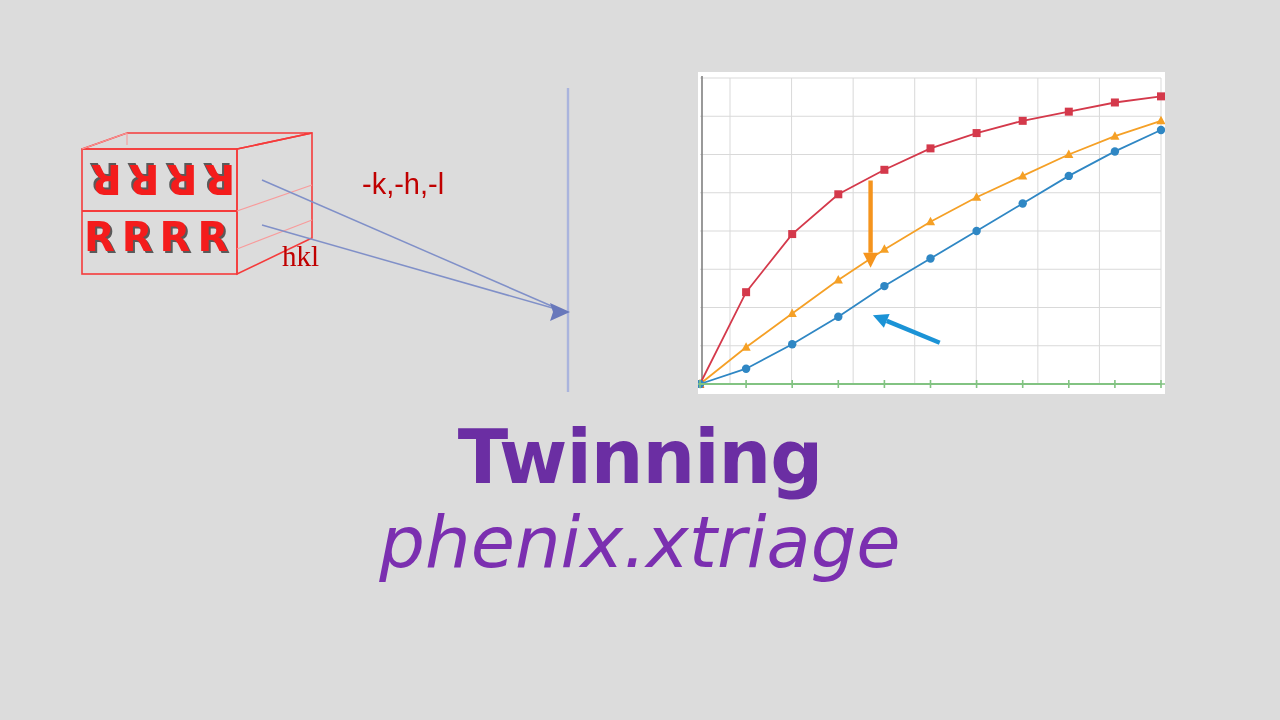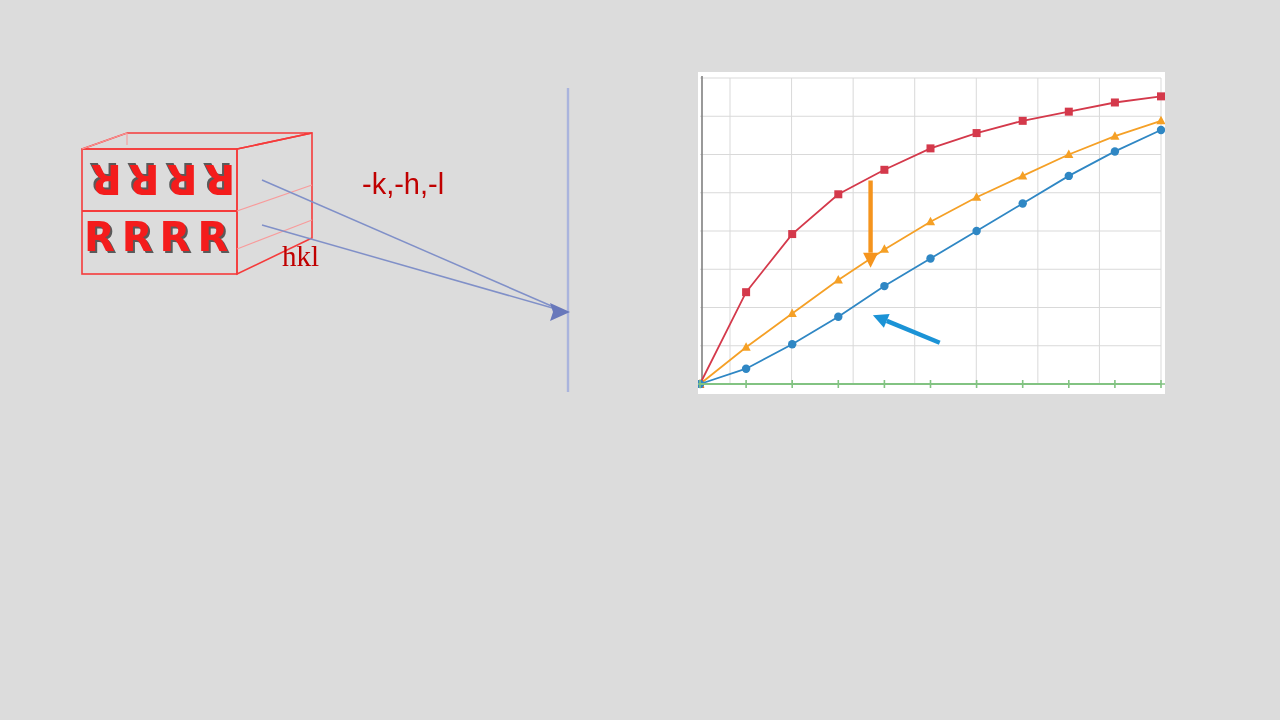--- a/index.html
+++ b/index.html
@@ -232,14 +232,18 @@
         </g>
       <g id="annotation-group">
           <line x1="172.57" y1="108.50999999999999" x2="172.57" y2="180.72" stroke="#f5941d" stroke-width="4.4" stroke-linecap="butt"></line>
           <polygon points="172.57,195.72 165.07,180.72 180.07,180.72" fill="#f5941d"></polygon>
           <line x1="241.72" y1="270.69" x2="188.74403251420918" y2="248.86401234858732" stroke="#1b93d6" stroke-width="4.4" stroke-linecap="butt"></line>
           <polygon points="174.875,243.14999999999998 191.60103868850285,241.92949609148275 185.8870263399155,255.7985286056919" fill="#1b93d6"></polygon>
         </g>
     </svg>
   </div>
 
+  <div id="title-block">
+    <div id="main-title">Twinning</div>
+    <div id="sub-title">phenix.xtriage</div>
+  </div>
 
 </div>
 
 </body></html>

